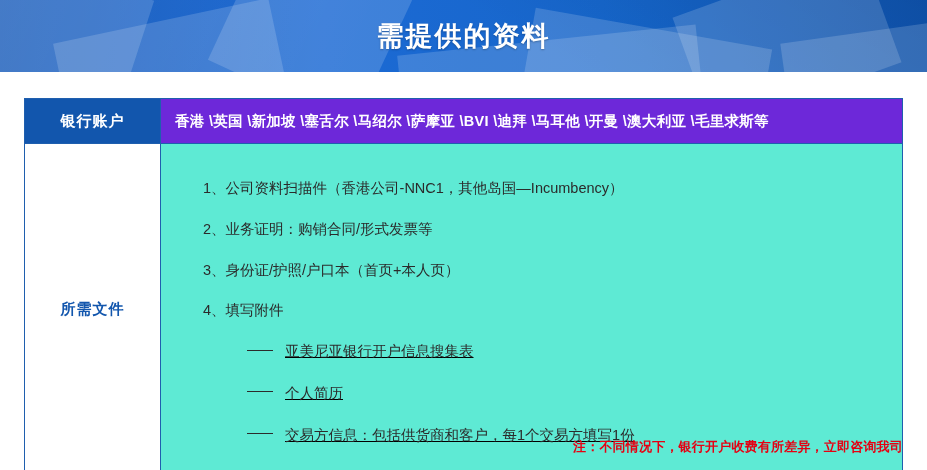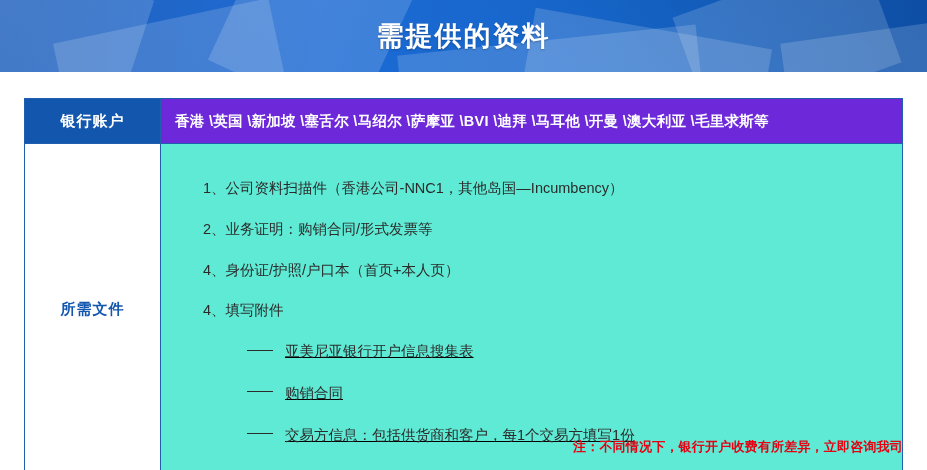--- a/index.html
+++ b/index.html
@@ -165,25 +165,25 @@
       <tbody>
         <tr>
           <td class="hdr-left">银行账户</td>
           <td class="hdr-right">香港 \英国 \新加坡 \塞舌尔 \马绍尔 \萨摩亚 \BVI \迪拜 \马耳他 \开曼 \澳大利亚 \毛里求斯等</td>
         </tr>
         <tr>
           <td class="row-label">所需文件</td>
           <td class="row-body">
             <div class="doc-item">1、公司资料扫描件（香港公司-NNC1，其他岛国—Incumbency）</div>
             <div class="doc-item">2、业务证明：购销合同/形式发票等</div>
-            <div class="doc-item">4、身份证/护照/户口本（首页+本人页）</div>
+            <div class="doc-item">3、身份证/护照/户口本（首页+本人页）</div>
             <div class="doc-item">4、填写附件</div>
             <div class="sub-list">
               <div class="sub-item"><span class="dash"></span><span>亚美尼亚银行开户信息搜集表</span></div>
-              <div class="sub-item"><span class="dash"></span><span>购销合同</span></div>
+              <div class="sub-item"><span class="dash"></span><span>个人简历</span></div>
               <div class="sub-item"><span class="dash"></span><span>交易方信息：包括供货商和客户，每1个交易方填写1份</span></div>
             </div>
           </td>
         </tr>
       </tbody>
     </table>
   </div>
 
   <div class="footnote">注：不同情况下，银行开户收费有所差异，立即咨询我司</div>
 

